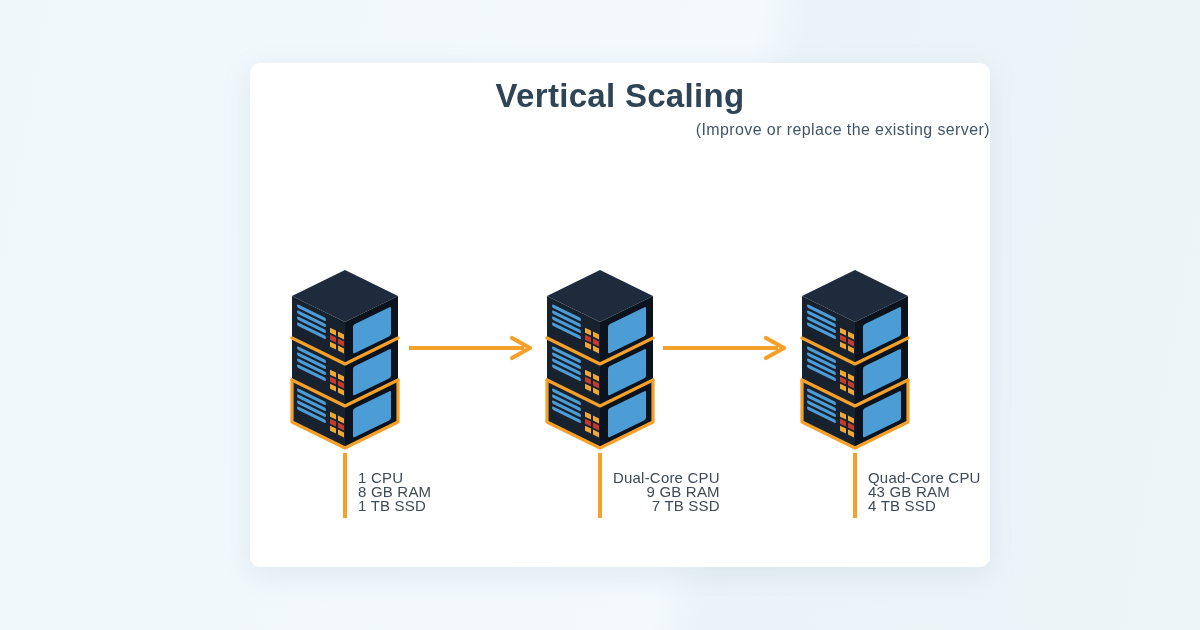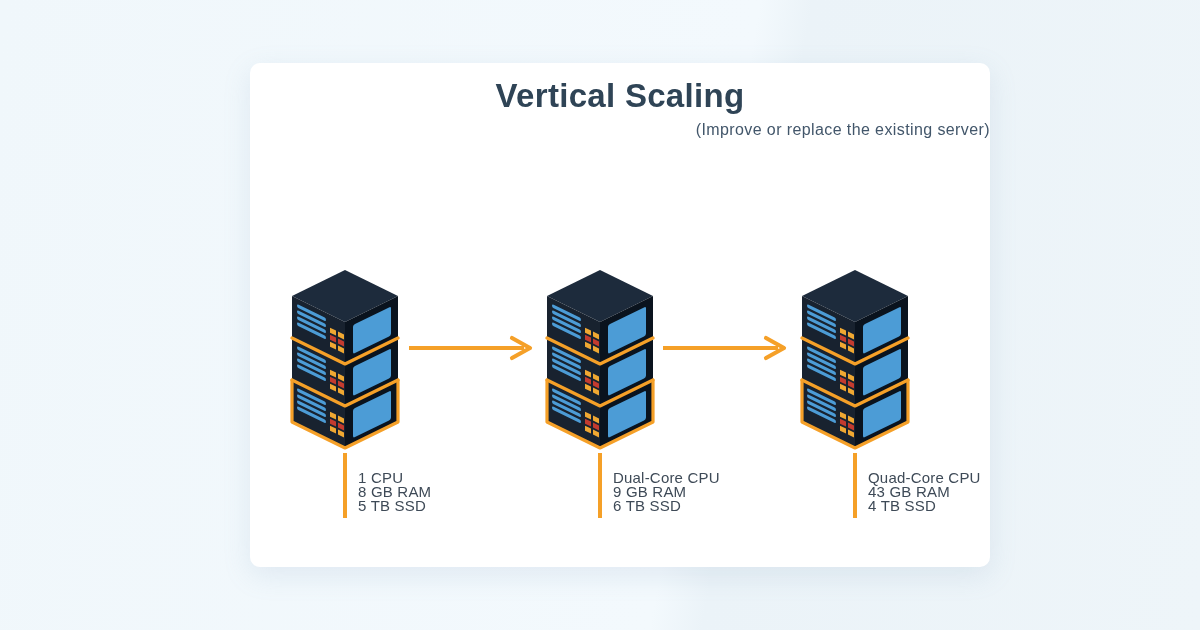--- a/index.html
+++ b/index.html
@@ -22,21 +22,21 @@
     font-size:16px;font-weight:400;letter-spacing:0.4px;color:#42566a;
   }
   .server{position:absolute;top:207px;}
   .server-1{left:40px;} .server-2{left:295px;} .server-3{left:550px;}
   .arrow{position:absolute;top:272px;}
   .arrow-1{left:156px;} .arrow-2{left:410px;}
   .stage-label{
     position:absolute;top:390px;height:65px;box-sizing:border-box;
     border-left:4px solid #f5a028;padding:18px 0 0 11px;
   }
-  .label-1{left:93px;} .label-2{left:348px;} .label-3{left:603px;}
+  .label-1{left:93px;} .label-2{left:348px;text-align:right;} .label-3{left:603px;}
   .spec{
     font-size:15px;line-height:14px;color:#3e4a57;letter-spacing:0.2px;
     white-space:nowrap;
   }
 </style>
 </head>
 <body>
 
 <svg width="0" height="0" style="position:absolute" aria-hidden="true">
   <defs>
@@ -93,26 +93,26 @@
   <svg class="arrow arrow-1" width="132" height="26" viewBox="0 0 132 26">
       <use href="#arrow-sym"></use>
     </svg>
   <svg class="arrow arrow-2" width="132" height="26" viewBox="0 0 132 26">
       <use href="#arrow-sym"></use>
     </svg>
 
   <div class="stage-label label-1">
     <div class="spec">1 CPU</div>
     <div class="spec">8 GB RAM</div>
-    <div class="spec">5 TB SSD</div>
+    <div class="spec">1 TB SSD</div>
   </div>
   <div class="stage-label label-2">
     <div class="spec">Dual-Core CPU</div>
     <div class="spec">9 GB RAM</div>
-    <div class="spec">6 TB SSD</div>
+    <div class="spec">7 TB SSD</div>
   </div>
   <div class="stage-label label-3">
     <div class="spec">Quad-Core CPU</div>
     <div class="spec">43 GB RAM</div>
     <div class="spec">4 TB SSD</div>
   </div>
 
 </div>
 
 </body></html>

